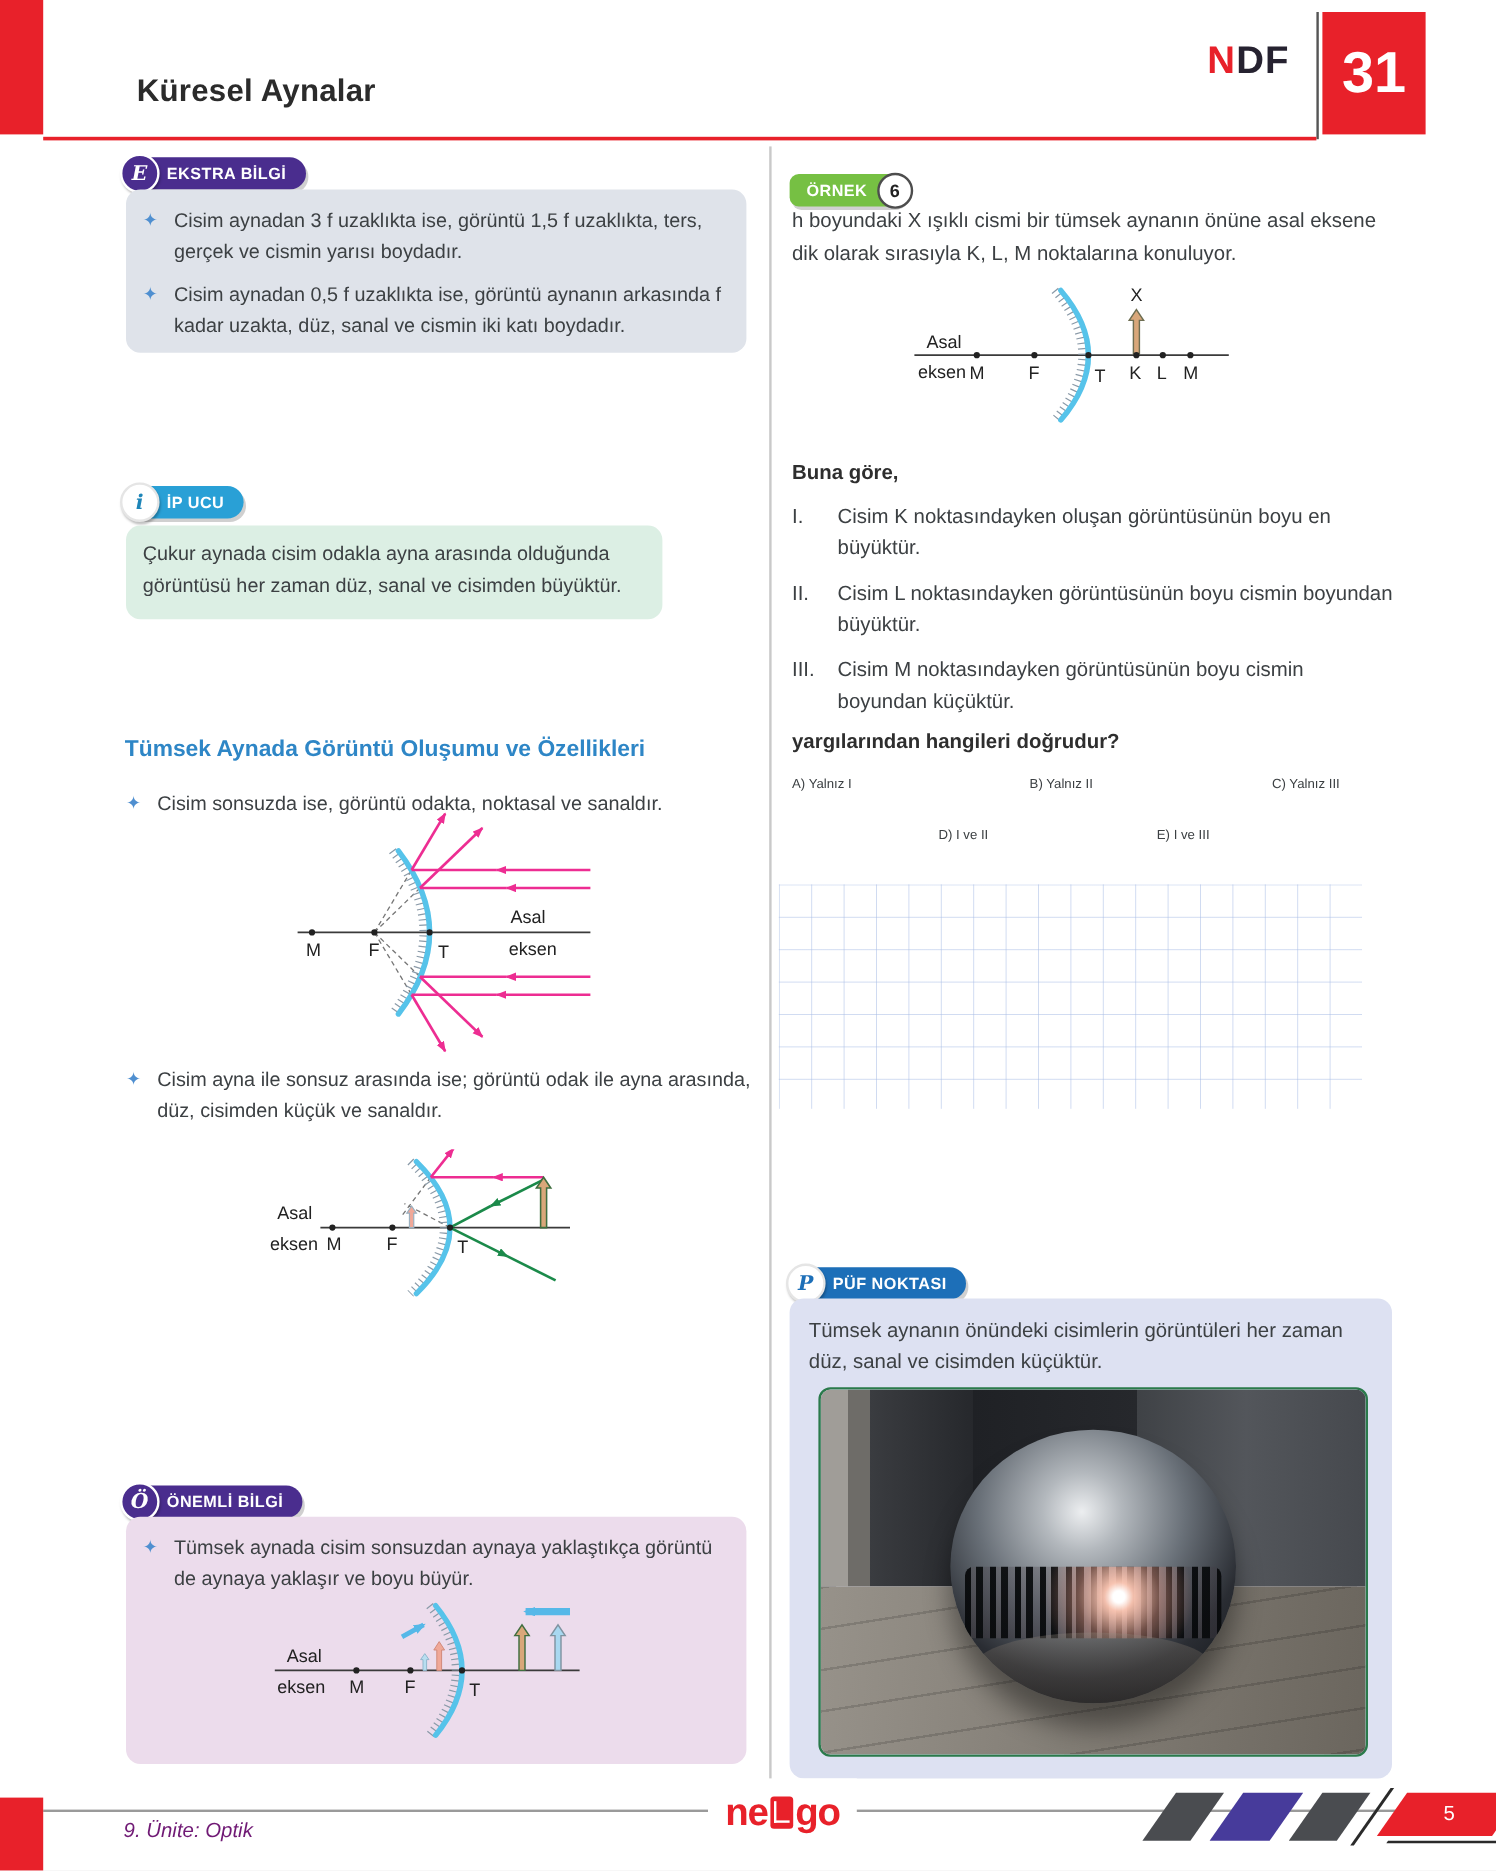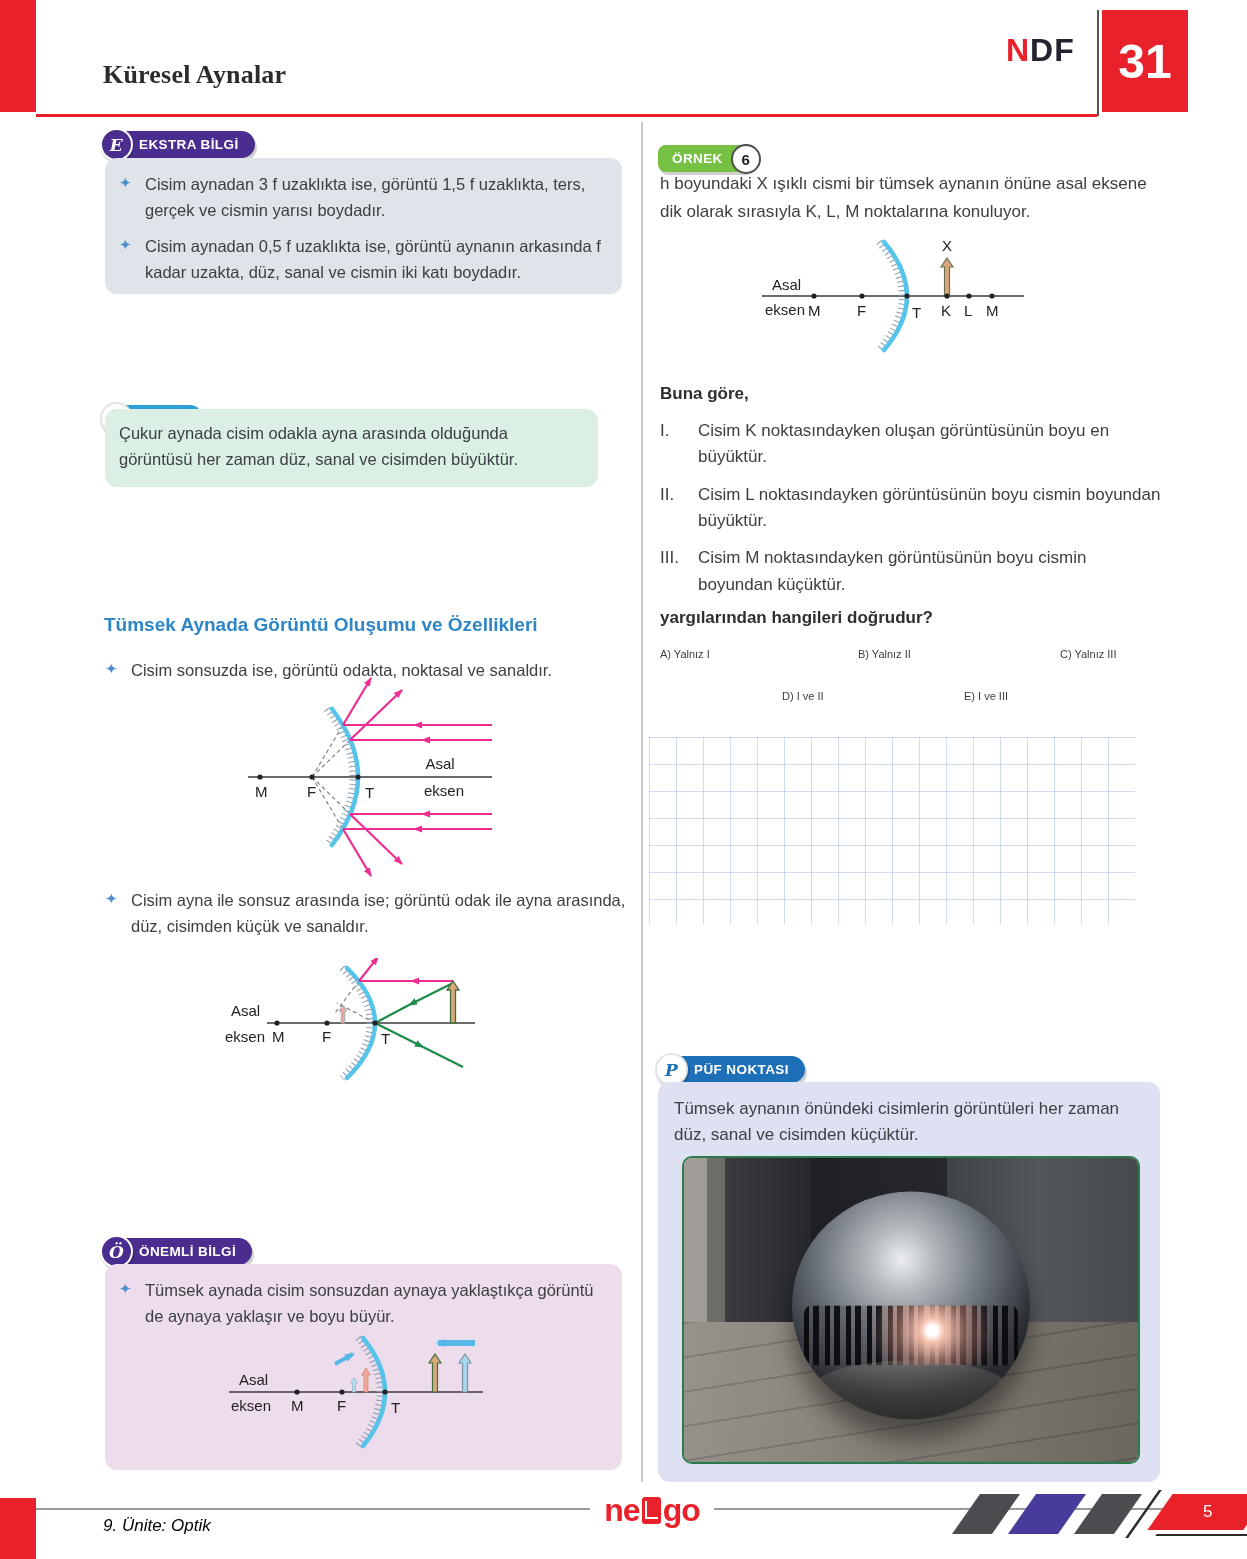--- a/index.html
+++ b/index.html
@@ -56,36 +56,36 @@
       background:radial-gradient(circle at 46% 30%,#eceef0 0%,#b3b8bd 16%,#697078 42%,#2a2d33 68%,#0e1013 100%);
       box-shadow:0 20px 22px rgba(0,0,0,.4);overflow:hidden;}
   .skyline{position:absolute;left:5%;right:5%;top:50%;height:60px;
       background:radial-gradient(circle at 60% 42%,#ffffff 0 5px,rgba(255,200,180,.95) 12px,rgba(235,160,140,.45) 34px,transparent 62px),
       repeating-linear-gradient(90deg,rgba(8,10,12,.95) 0 5px,rgba(90,82,88,.35) 5px 9px,rgba(10,12,14,.95) 9px 15px,rgba(70,62,70,.3) 15px 21px);
       border-radius:8px;}
   .sphere-base{position:absolute;left:8%;right:8%;bottom:0;height:26%;
       background:linear-gradient(rgba(150,140,128,.30),rgba(55,50,46,.55));border-radius:50% 50% 0 0;}
   
   .foot-line{background:#9a9a9a;}
-  .foot-unit{font-style:italic;font-size:17px;color:#000000;text-align:center;}
+  .foot-unit{font-style:italic;font-size:17px;color:#701a75;text-align:center;}
   .logo{display:flex;align-items:center;justify-content:center;background:#fff;text-align:right;}
   .logo .t{color:#e8212a;font-weight:bold;font-size:32px;letter-spacing:-1px;}
   .logo .book{width:19px;height:27px;background:#e8212a;border-radius:3px;margin:0 2px;position:relative;}
   .logo .book:after{content:"";position:absolute;left:3px;top:4px;right:3px;bottom:5px;border-left:2px solid #fff;border-bottom:2px solid #fff;}
   .skew{transform:skewX(-35deg);}
   .pagefive{background:#e8212a;color:#fff;font-size:17px;display:flex;align-items:center;justify-content:center;}
   svg text{font-family:"Liberation Sans","DejaVu Sans",sans-serif;}
 </style>
 </head>
 <body>
 
 <div id="page">
 
   <div class="abs redbar" style="left:0;top:0;width:36px;height:112px;"></div>
-  <div class="abs page-title" style="left:103px;top:60px;font-family:Liberation Serif, serif;">Küresel Aynalar</div>
+  <div class="abs page-title" style="left:114px;top:60px;">Küresel Aynalar</div>
   <div class="abs brand" style="left:1006px;top:32px;"><span class="n">N</span><span class="df">DF</span></div>
   <div class="abs" style="left:1097px;top:10px;width:2px;height:106px;background:#555;"></div>
   <div class="abs brand-box" style="left:1102px;top:10px;width:86px;height:102px;">31</div>
   <div class="abs redbar" style="left:36px;top:114px;width:1061px;height:3px;"></div>
 
   <div class="abs divider" style="left:641px;top:122px;width:2px;height:1384px;"></div>
 
   <div class="badge badge-purple" style="left:103px;top:131px;">
     <span class="cir">E</span>
     <span>EKSTRA BİLGİ</span>
@@ -100,21 +100,21 @@
         <span class="star">✦</span>
         <span class="btxt">Cisim aynadan 0,5 f uzaklıkta ise, görüntü aynanın arkasında f kadar uzakta, düz, sanal ve cismin iki katı boydadır.</span>
       </div>
     </div>
   </div>
 
   <div class="badge badge-teal" style="left:103px;top:405px;">
     <span class="cir">i</span>
     <span>İP UCU</span>
   </div>
-  <div class="ibox bg-green" style="left:105px;top:409px;width:493px;height:78px;">
+  <div class="ibox bg-green" style="left:105px;top:438px;width:447px;height:78px;">
     <div class="btxt" style="padding:12px 14px;">Çukur aynada cisim odakla ayna arasında olduğunda görüntüsü her zaman düz, sanal ve cisimden büyüktür.</div>
   </div>
 
   <div class="abs sec-title" style="left:104px;top:614px;">Tümsek Aynada Görüntü Oluşumu ve Özellikleri</div>
   <div class="abs bullet" style="left:105px;top:658px;width:520px;">
     <span class="star">✦</span>
     <span class="btxt">Cisim sonsuzda ise, görüntü odakta, noktasal ve sanaldır.</span>
   </div>
 
   <svg class="abs" style="left:240px;top:672px;" width="270" height="218" viewBox="0 -25 270 218">

